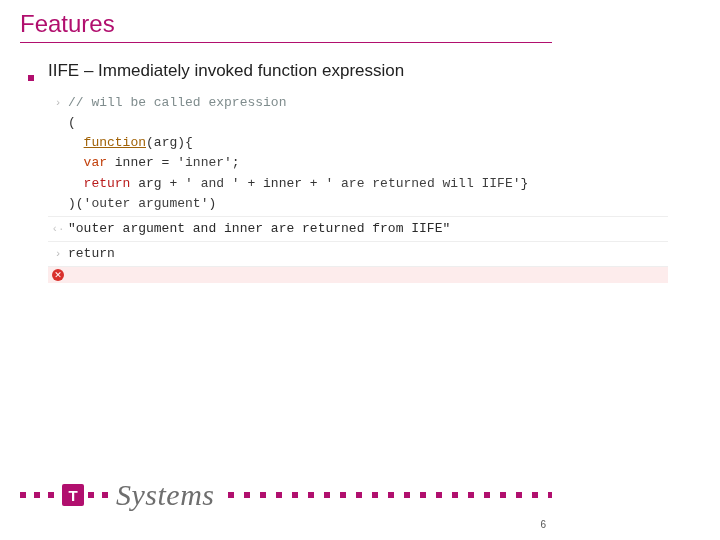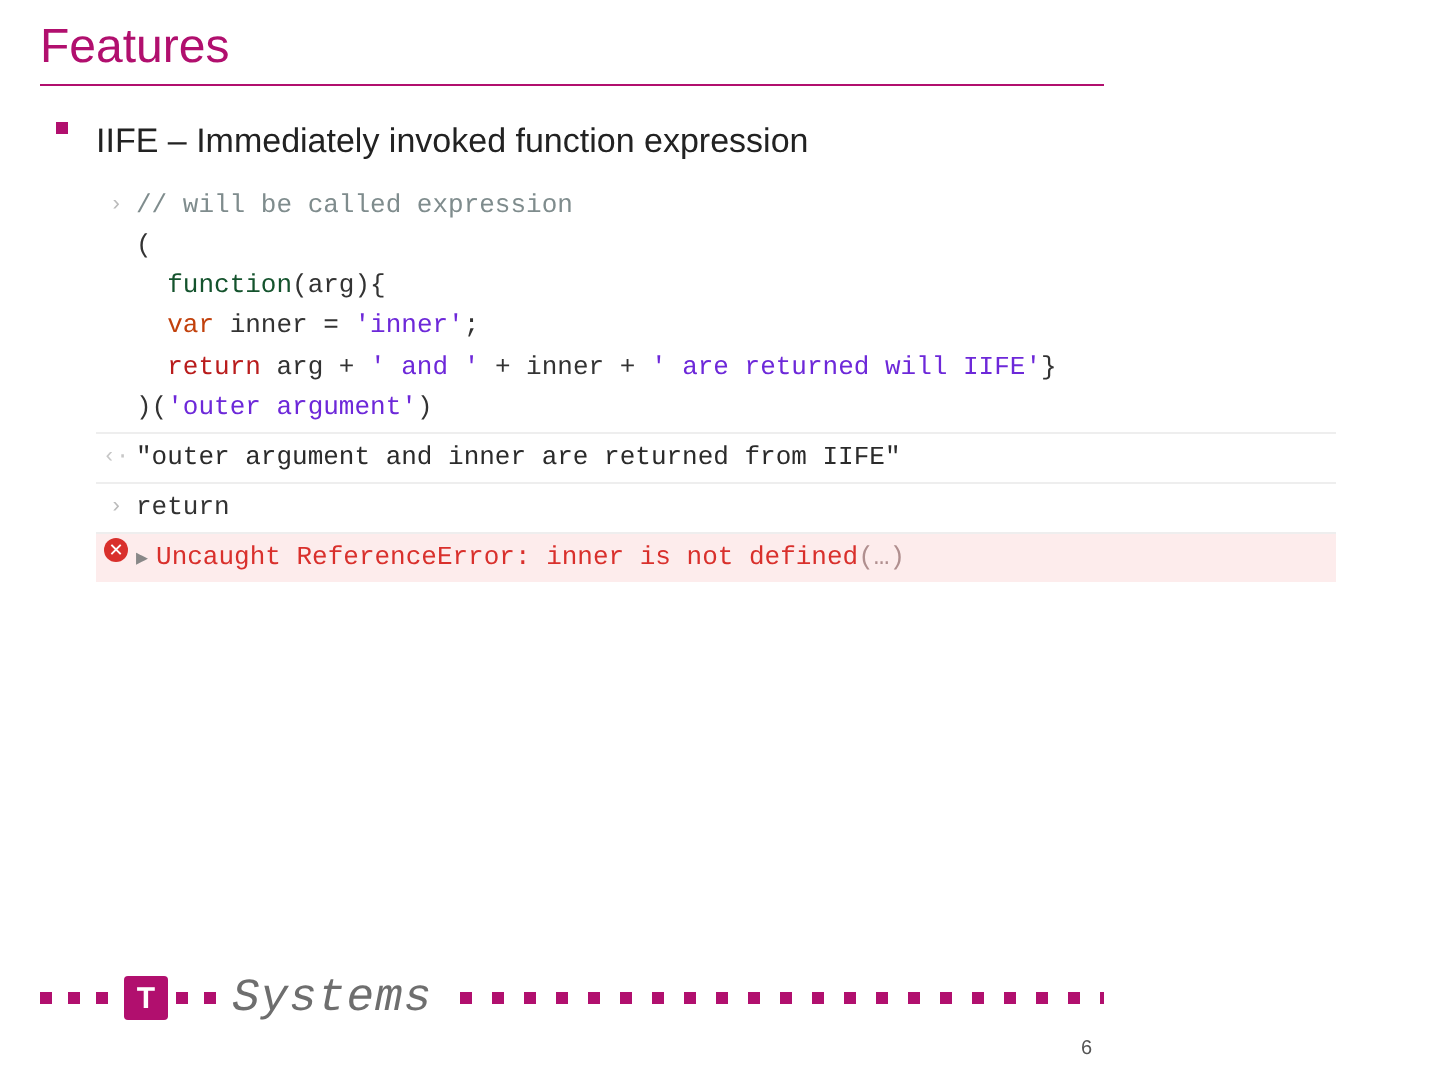--- a/index.html
+++ b/index.html
@@ -1,47 +1,47 @@
 <!DOCTYPE html>
 <html><head>
 <meta charset="utf-8">
 <style>
   * { box-sizing: border-box; margin: 0; padding: 0; }
   html, body { width: 720px; height: 540px; background: #fff; font-family: Arial, Helvetica, sans-serif; }
   .slide { position: relative; width: 572px; height: 540px; padding: 10px 20px 0 20px; }
   .title { color: #b10f6e; font-size: 24px; font-weight: 400; padding-bottom: 4px; border-bottom: 1px solid #b10f6e; margin-bottom: 18px; }
-  .bullet-row { display: flex; align-items: flex-start; margin-left: 8px; margin-bottom: 10px; }
+  .bullet-row { display: flex; align-items: flex-end; margin-left: 8px; margin-bottom: 10px; }
   .bullet-sq { width: 6px; height: 6px; background: #b10f6e; margin-right: 14px; flex: 0 0 auto; }
   .bullet-text { font-size: 17px; color: #222; }
   .console { margin-left: 28px; margin-top: 6px; font-family: "Menlo","Consolas","Courier New",monospace; font-size: 13px; line-height: 1.55; color: #333; width: 620px; }
   .console .row { display: flex; align-items: flex-start; border-top: 1px solid #eee; padding: 2px 0 2px 0; }
   .console .row.first { border-top: none; }
   .console .gutter { width: 20px; flex: 0 0 20px; text-align: center; color: #bbb; font-size: 11px; padding-top: 2px; }
   .console .gutter.out { color: #c7c7c7; }
   .console .body { flex: 1 1 auto; white-space: pre; }
   .console .indent { padding-left: 0; }
   .console .err-row { background: #fdecec; }
   .console .err-gutter { width: 20px; flex:0 0 20px; display:flex; align-items:center; justify-content:center; }
   .err-icon { width:12px; height:12px; border-radius:50%; background:#d9302c; color:#fff; font-size:9px; line-height:12px; text-align:center; font-family:Arial,sans-serif; }
   .tri { color:#888; margin-right:4px; font-size:10px; }
   .c-comment { color: #7f8c8d; }
-  .c-kw { color: #14532d; }
+  .c-kw { color: #a16207; text-decoration: underline; }
   .c-var { color: #c2410c; }
   .c-ret { color: #b91c1c; }
-  .c-str { color: #6d28d9; }
+  .c-str { color: #404040; }
   .c-plain { color: #333; }
   .c-result { color: #2b2b2b; }
   .c-err { color: #d9302c; }
   .c-err-grey { color: #b08f8f; }
   .footer { position: absolute; left: 20px; right: 20px; bottom: 28px; display:flex; align-items:center; }
   .dots-l { display:flex; align-items:center; }
   .dots-l .sq { width:6px; height:6px; background:#b10f6e; margin-right:8px; }
   .logo { display:flex; align-items:center; margin: 0 4px 0 0; }
   .logo .tbox { width:22px; height:22px; background:#b10f6e; color:#fff; font-weight:bold; font-family:Arial; font-size:15px; display:flex; align-items:center; justify-content:center; border-radius:2px; margin-right:2px; }
-  .logo .sys { color:#6e6e6e; font-size:23px; font-style:italic; font-family: Liberation Mono, monospace; letter-spacing:0.5px; }
+  .logo .sys { color:#6e6e6e; font-size:30px; font-style:italic; font-family: Liberation Serif, serif; letter-spacing:0.5px; }
   .dots-r { flex:1 1 auto; display:flex; align-items:center; margin-left:10px; overflow:hidden; }
   .dots-r .sq { width:6px; height:6px; background:#b10f6e; margin-right:10px; flex:0 0 auto; }
   .pagenum { position:absolute; right: 26px; bottom: 10px; font-size:10px; color:#555; }
 </style>
 </head>
 <body>
 
 <div class="slide">
 
   <div class="title">Features</div>
@@ -70,21 +70,20 @@
 
     <div class="row">
       <div class="gutter">›</div>
       <div class="body"><span class="c-plain">return</span></div>
     </div>
 
     <div class="row err-row">
       <div class="err-gutter">
         <div class="err-icon">✕</div>
       </div>
-      <div class="body"><span class="tri">▶</span><span class="c-err">Uncaught ReferenceError: inner is not defined</span><span class="c-err-grey">(…)</span></div>
     </div>
 
   </div>
 
   <div class="footer">
     <div class="dots-l">
       <div class="sq"></div>
       <div class="sq"></div>
       <div class="sq"></div>
     </div>

